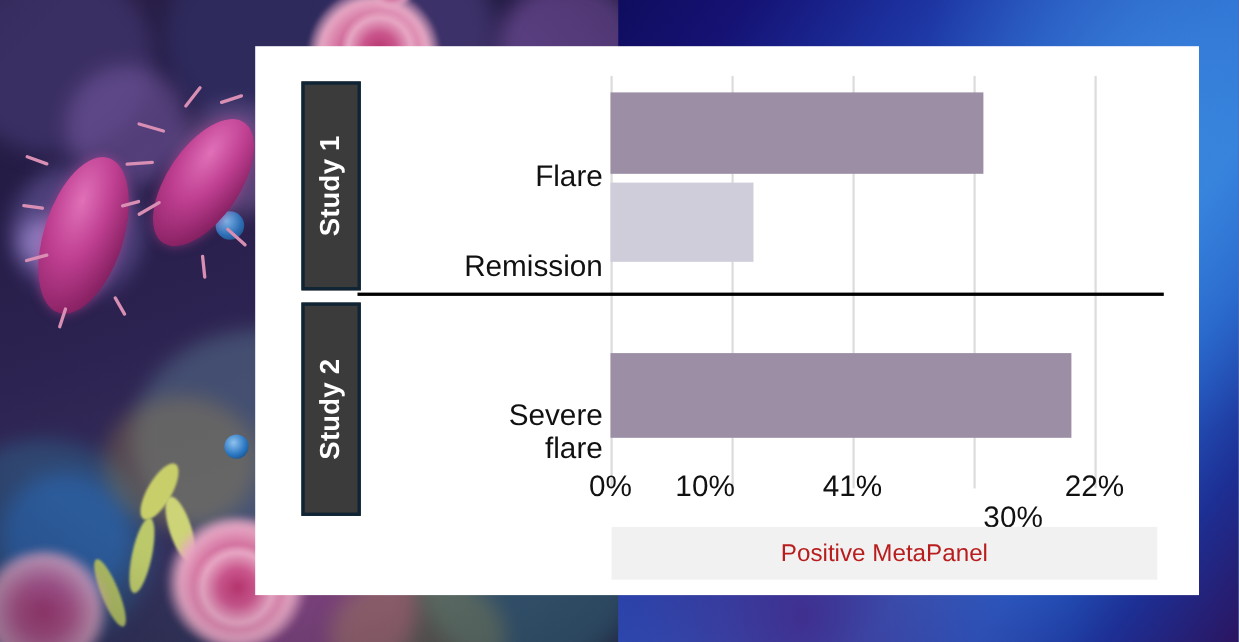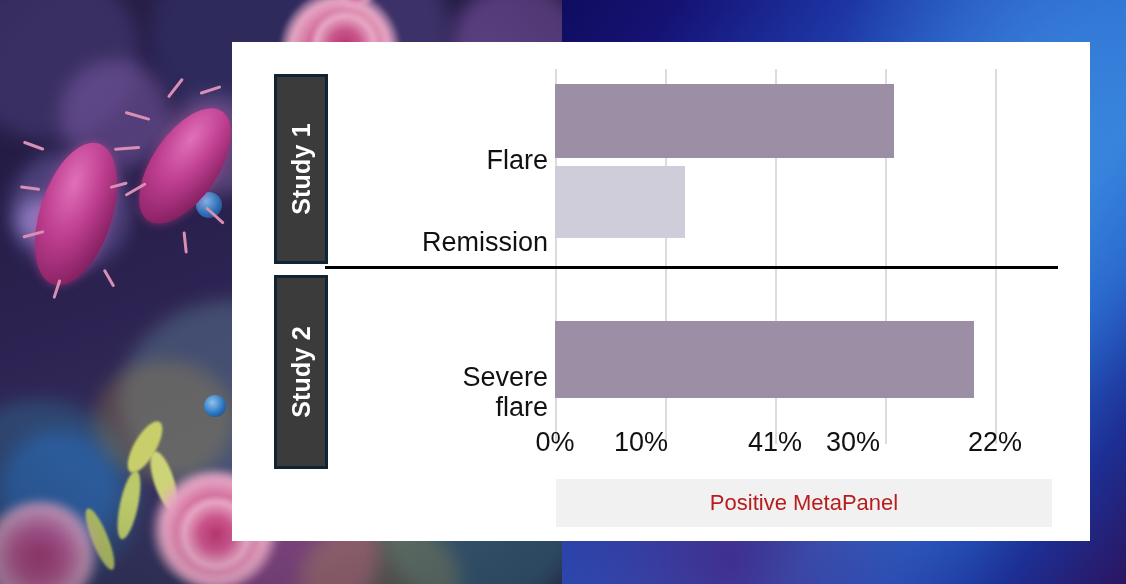--- a/index.html
+++ b/index.html
@@ -223,21 +223,21 @@
       <div class="bar" id="bar-flare" style="left:0px; width:339px;"></div>
       <div class="bar" id="bar-remission" style="left:0px; width:130px;"></div>
       <div class="bar" id="bar-severe" style="left:0px; width:419px;"></div>
     </div>
 
     <div id="separator"></div>
 
     <div class="tick-label" style="left:323px;">0%</div>
     <div class="tick-label" style="left:409px;">10%</div>
     <div class="tick-label" style="left:543px;">41%</div>
-    <div class="tick-label" style="left:621px;">30%</div>
+    <div class="tick-label" style="left:689px;margin-top:28px;">30%</div>
     <div class="tick-label" style="left:763px;">22%</div>
 
     <div id="axis-title-band">
       <div id="axis-title">Positive MetaPanel</div>
     </div>
 
   </div>
 </div>
 
 </body></html>

